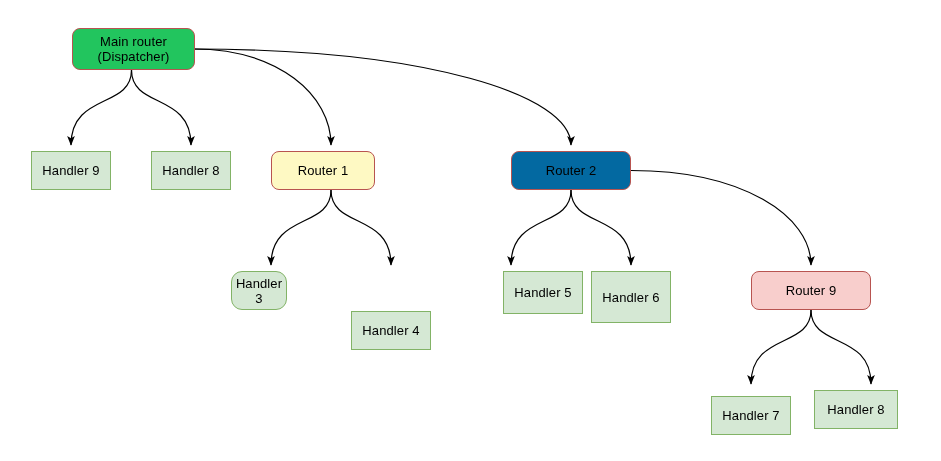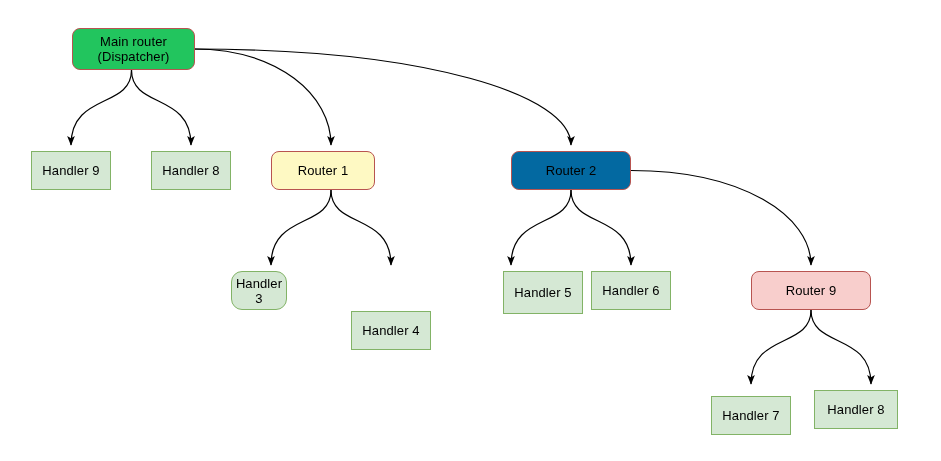--- a/index.html
+++ b/index.html
@@ -98,21 +98,21 @@
       </div>
       <div class="node node-handler" style="left: 231px; top: 271px; width: 56px; height: 39px; background: rgb(213, 232, 212); border-color: rgb(130, 179, 102); border-radius: 11px;">
         <span class="node-label">Handler 3</span>
       </div>
       <div class="node node-handler" style="left: 351px; top: 271px; width: 80px; height: 39px; background: rgb(213, 232, 212); border-color: rgb(130, 179, 102); margin-top: 40px;">
         <span class="node-label">Handler 4</span>
       </div>
       <div class="node node-handler" style="left: 471px; top: 271px; width: 80px; height: 43px; background: rgb(213, 232, 212); border-color: rgb(130, 179, 102); margin-left: 32px;">
         <span class="node-label">Handler 5</span>
       </div>
-      <div class="node node-handler" style="left: 591px; top: 271px; width: 80px; height: 39px; background: rgb(213, 232, 212); border-color: rgb(130, 179, 102);">
+      <div class="node node-handler" style="left: 591px; top: 271px; width: 80px; height: 52px; background: rgb(213, 232, 212); border-color: rgb(130, 179, 102);">
         <span class="node-label">Handler 6</span>
       </div>
       <div class="node node-router" style="left: 751px; top: 271px; width: 120px; height: 39px; background: rgb(248, 206, 204); border-color: rgb(184, 84, 80);">
         <span class="node-label">Router 9</span>
       </div>
       <div class="node node-handler" style="left: 711px; top: 396px; width: 80px; height: 39px; background: rgb(213, 232, 212); border-color: rgb(130, 179, 102);">
         <span class="node-label">Handler 7</span>
       </div>
       <div class="node node-handler" style="left: 814px; top: 390px; width: 84px; height: 39px; background: rgb(213, 232, 212); border-color: rgb(130, 179, 102);">
         <span class="node-label">Handler 8</span>

